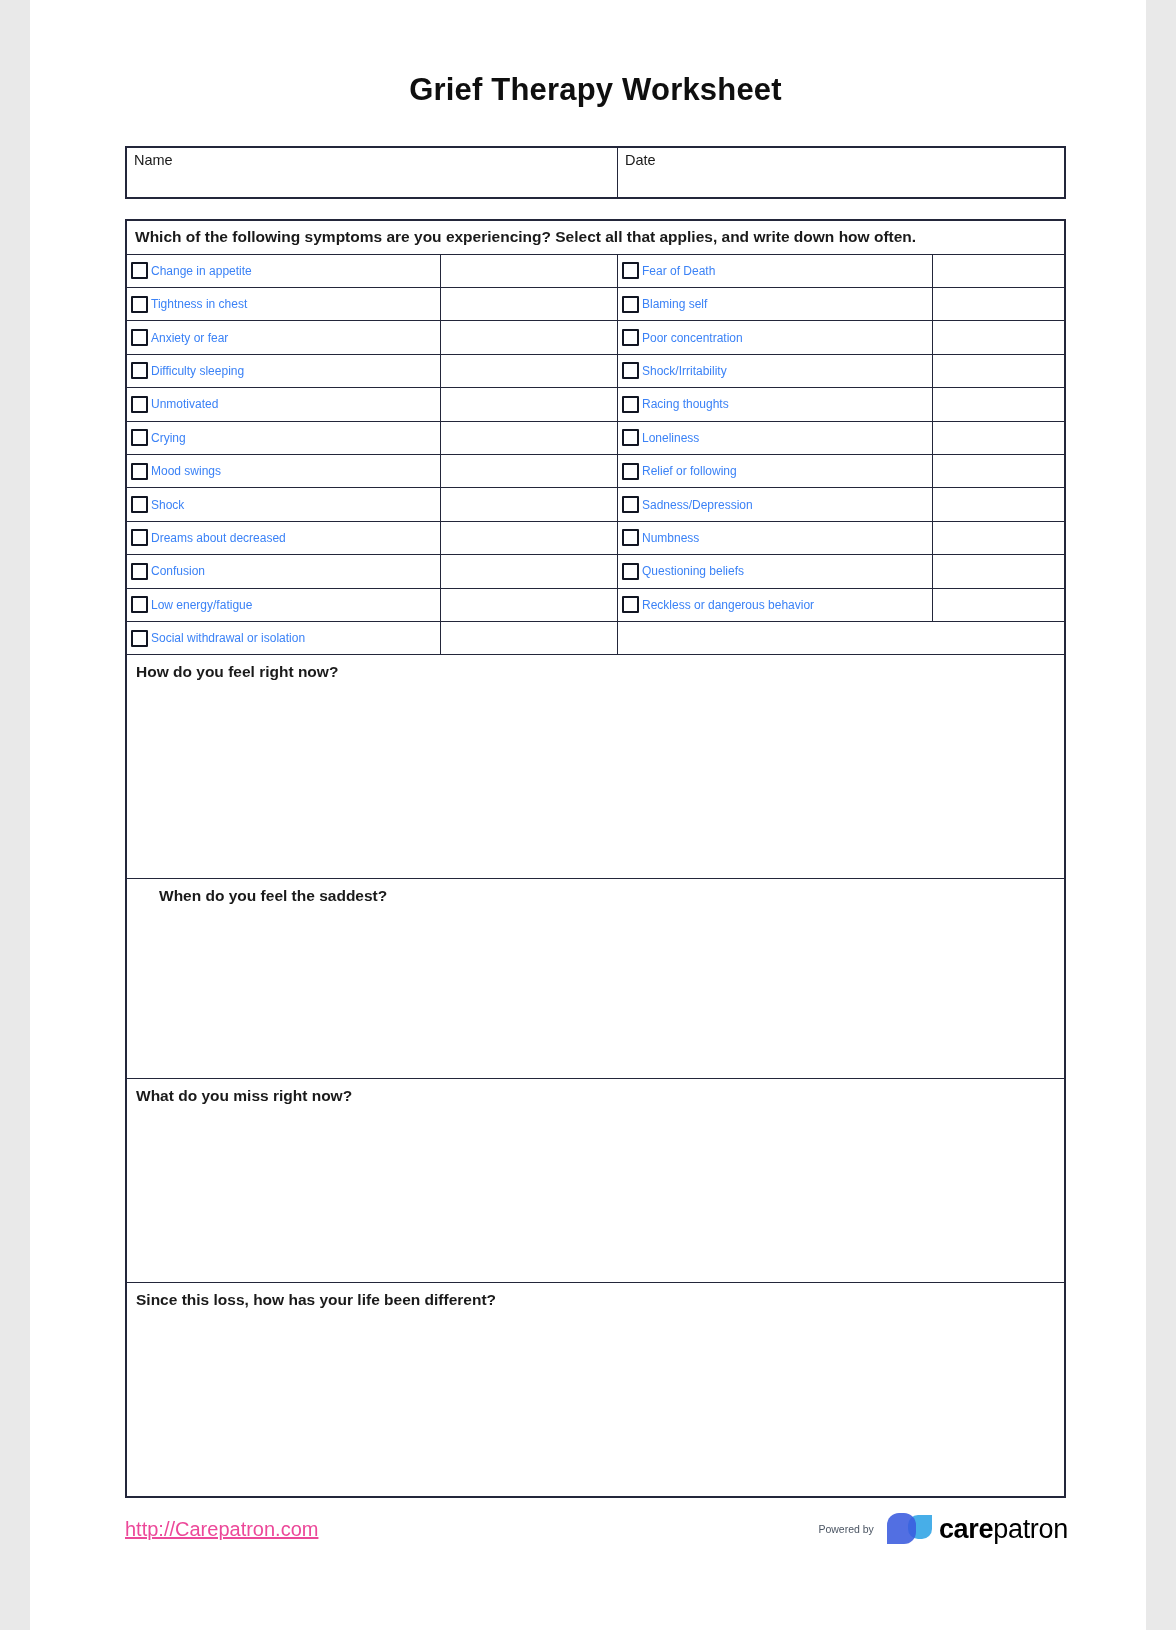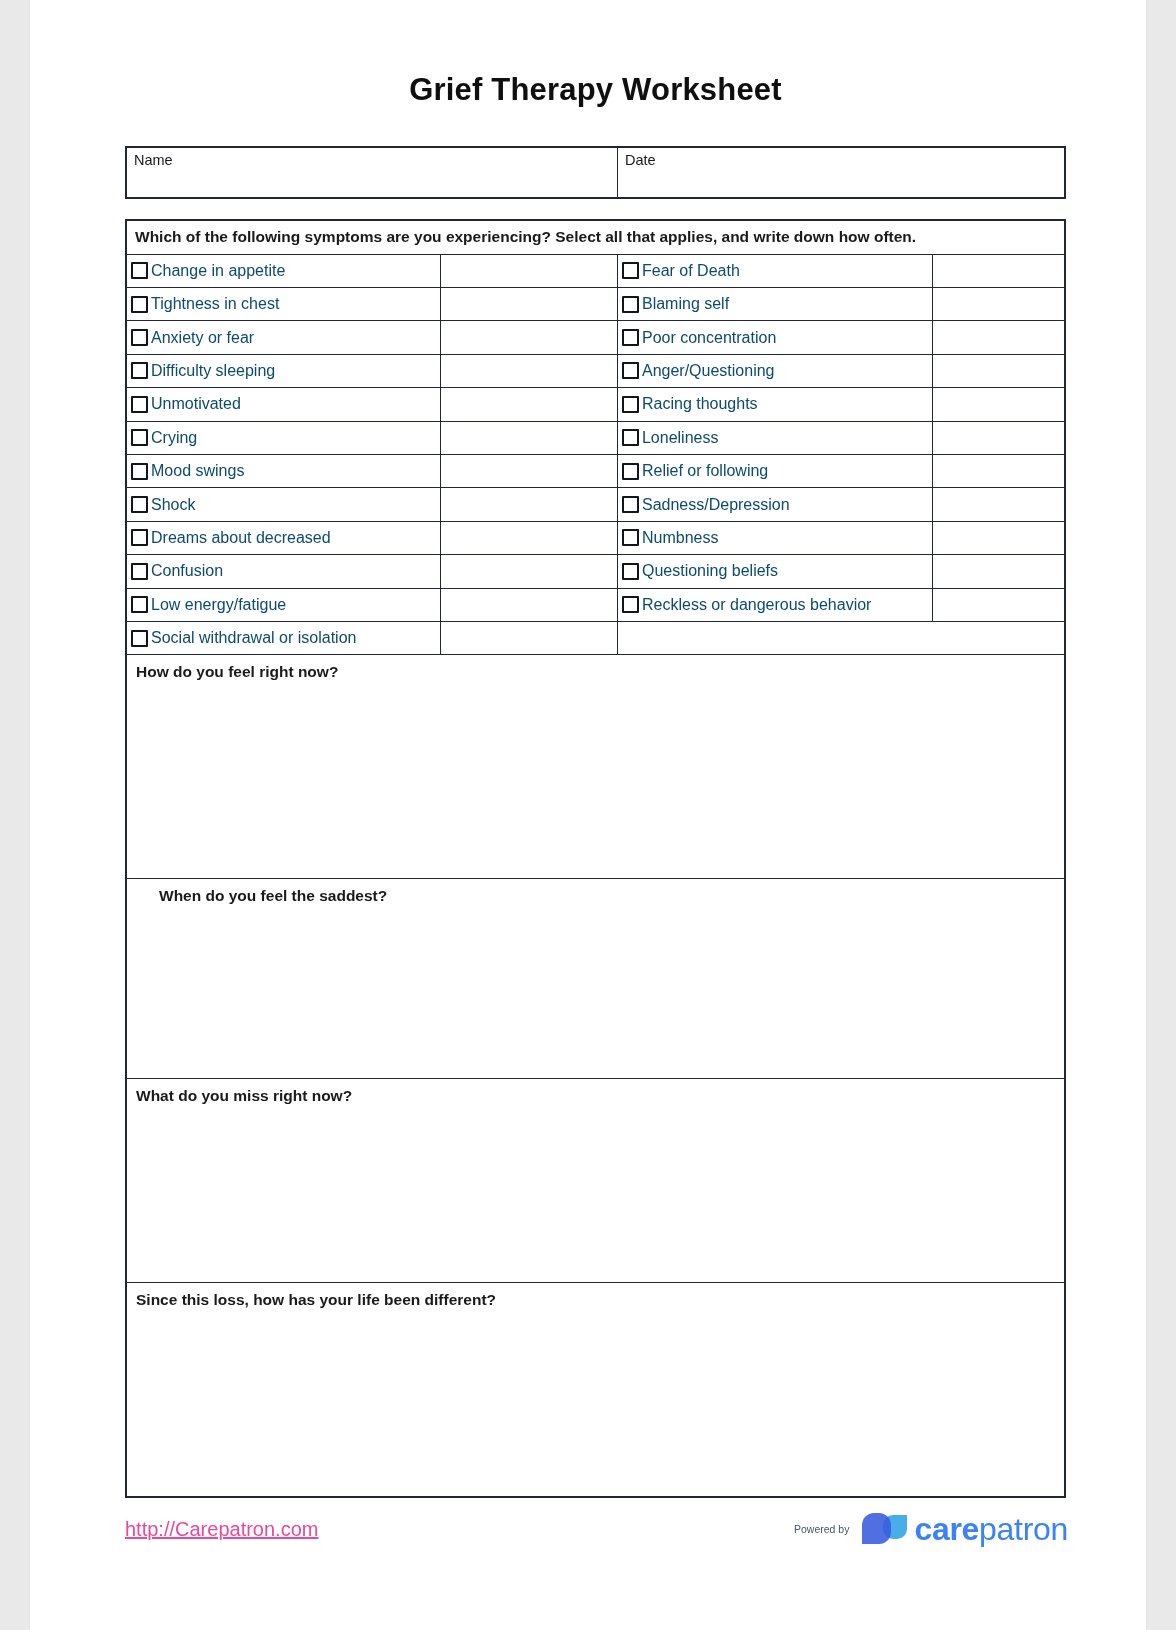--- a/index.html
+++ b/index.html
@@ -38,41 +38,41 @@
   .symptom-grid .cell {
     border-right:1px solid #23263a; border-bottom:1px solid #23263a;
     display:flex; align-items:center; overflow:hidden;
   }
   .symptom-grid .cell.no-r { border-right:none; }
   .label-cell { padding-left:4px; }
   .cb {
     flex:0 0 auto; width:17px; height:17px; border:2px solid #111522;
     border-radius:1px; background:#fff; margin-right:3px;
   }
-  .lbl { font-size:16px; white-space:nowrap; color:#0c4a6e; }
+  .lbl { font-size:12px; white-space:nowrap; color:#3b82f6; }
 
   
   .qa-section { display:flex; flex-direction:column; border-bottom:1px solid #23263a; }
   .qa-section:last-child { border-bottom:none; }
   .qa-heading { font-size:15.5px; font-weight:bold; padding:8px 9px 0 9px; }
   .qa-body { flex:1 1 auto; }
   .qa-1 { height:224px; }
   .qa-2 { height:200px;padding-left:23px; }
   .qa-3 { height:204px; }
   .qa-4 { height:213px; }
 
   
   .footer {
     margin-left:95px; width:943px; margin-top:12px;
     display:flex; justify-content:space-between; align-items:center;
   }
   .site-link { font-size:20px; color:#ec4899; text-decoration:underline; cursor:pointer; }
   .powered { display:flex; align-items:center; }
   .powered-by { font-size:10.5px; color:#4b5563; margin-right:10px;margin-left:24px; }
-  .brand { font-size:32px; color:#3b82f6; letter-spacing:-0.3px; margin-left:5px; }
+  .brand { font-size:27px; color:#000000; letter-spacing:-0.3px; margin-left:5px; }
   .brand .b { font-weight:bold; }
   .logo-svg { display:block; }
 </style>
 </head>
 <body>
 
 <div class="page">
   <div class="inner">
     <h1 class="doc-title">Grief Therapy Worksheet</h1>
 
@@ -118,21 +118,21 @@
             <span class="lbl">Poor concentration</span>
           </div>
           <div class="cell freq-cell no-r"></div>
           <div class="cell label-cell">
             <span class="cb"></span>
             <span class="lbl">Difficulty sleeping</span>
           </div>
           <div class="cell freq-cell"></div>
           <div class="cell label-cell">
             <span class="cb"></span>
-            <span class="lbl">Anger/Questioning</span>
+            <span class="lbl">Shock/Irritability</span>
           </div>
           <div class="cell freq-cell no-r"></div>
           <div class="cell label-cell">
             <span class="cb"></span>
             <span class="lbl">Unmotivated</span>
           </div>
           <div class="cell freq-cell"></div>
           <div class="cell label-cell">
             <span class="cb"></span>
             <span class="lbl">Racing thoughts</span>

